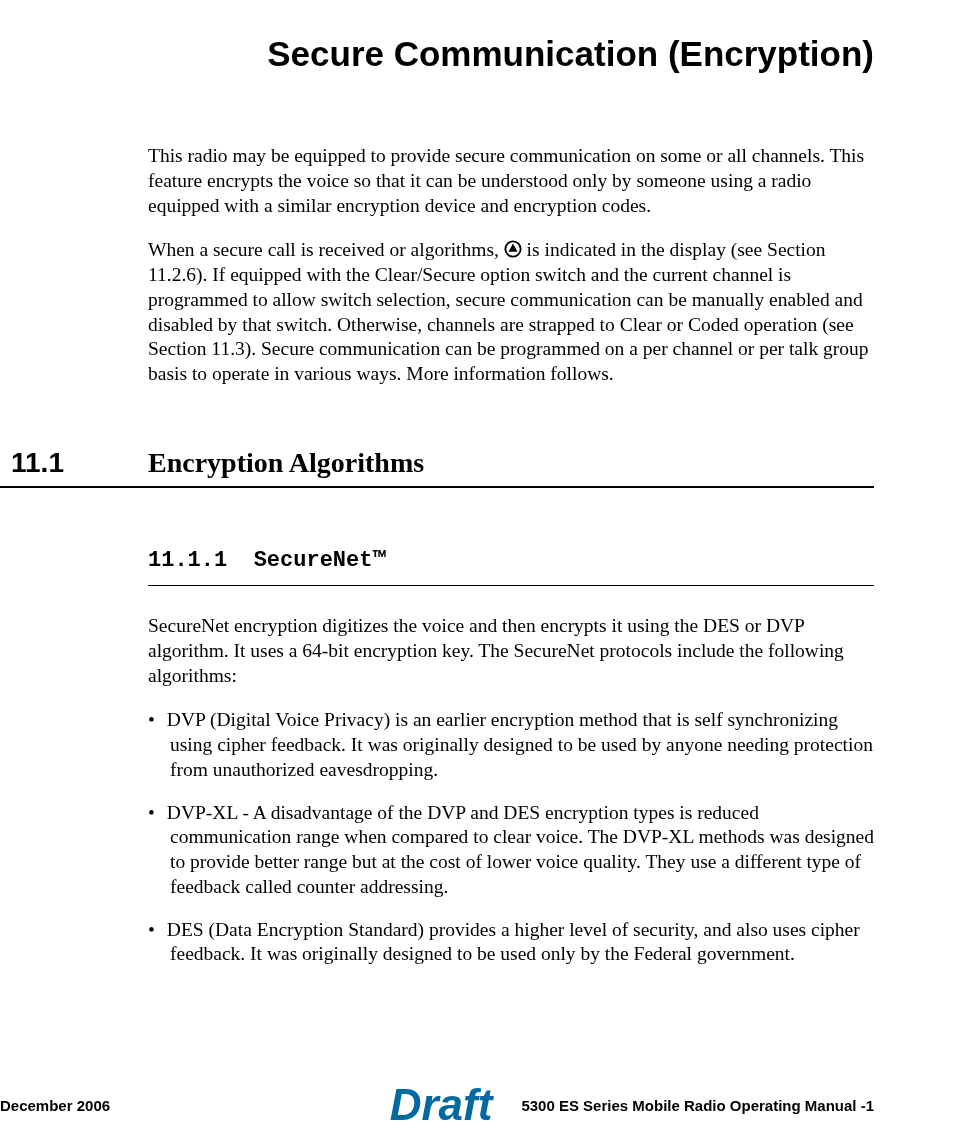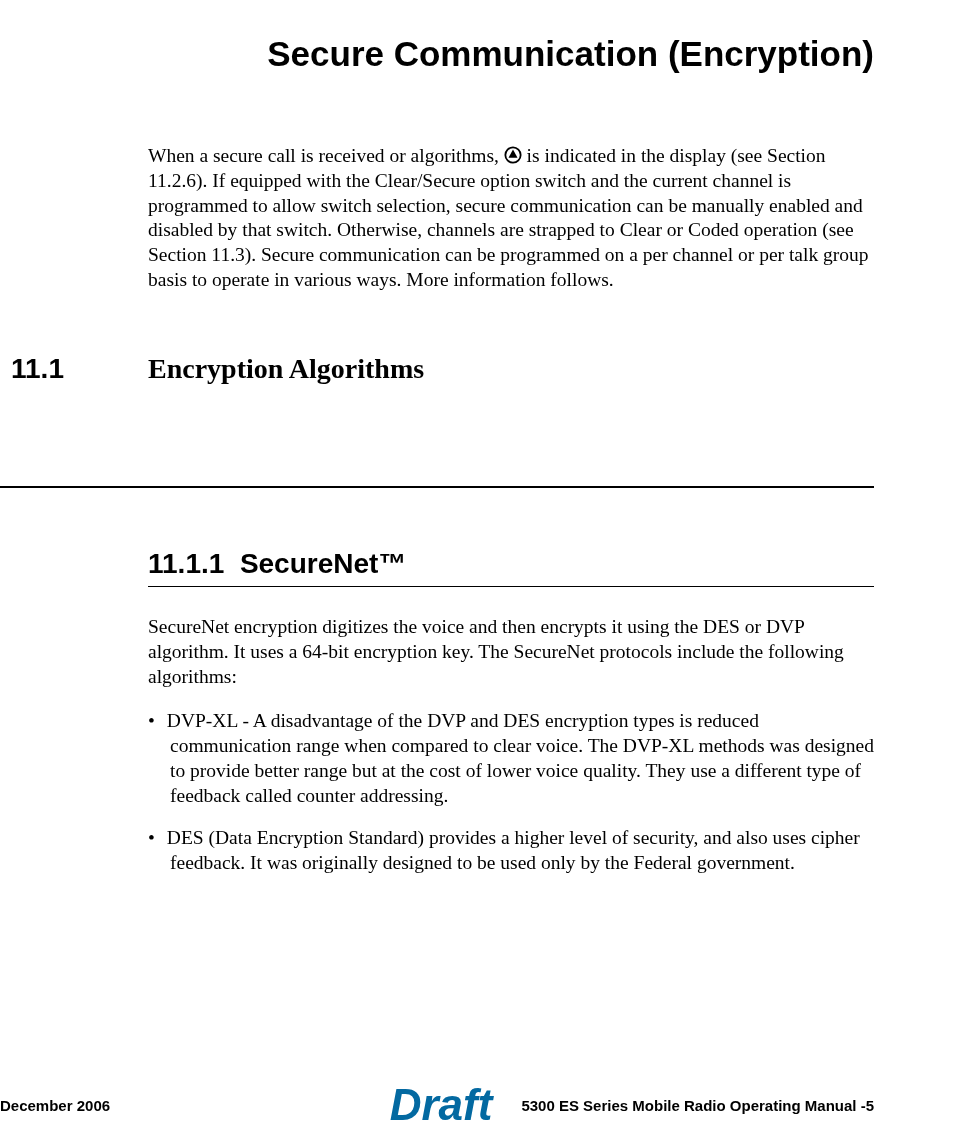--- a/index.html
+++ b/index.html
@@ -4,38 +4,39 @@
 <style>
   html,body{margin:0;padding:0;background:#fff;color:#000;font-family:"Times New Roman",Times,serif}
   .page{width:882px;height:1134px;position:relative;box-sizing:border-box}
   .content{position:absolute;left:148px;right:0;top:24px;padding-right:8px}
   .title{font-family:Arial,Helvetica,sans-serif;font-weight:700;font-size:35px;text-align:right;margin-bottom:70px;margin-top:10px}
   .para{font-size:19.5px;line-height:1.27;margin-bottom:20px}
   .sec-h1-row{display:flex;align-items:flex-start;margin-top:60px}
   .sec-num{font-family:Arial,Helvetica,sans-serif;font-weight:700;font-size:28px;width:148px;margin-left:-148px;padding-right:0;flex:0 0 148px;text-indent:11px}
   .sec-title{font-family:Liberation Serif, serif;font-weight:700;font-size:28px}
   .hr1{position:absolute;left:0;right:8px;border:none;border-top:2px solid #000}
-  .sub-h{font-family:Liberation Sans, sans-serif;font-weight:700;font-size:28px;margin-top:60px;margin-bottom:6px}
+  .sub-h{font-family:Liberation Mono, monospace;font-weight:700;font-size:22px;margin-top:60px;margin-bottom:12px}
   .hr2{border:none;border-top:1px solid #000;margin:0 0 28px 0}
   ul.bullets{list-style:none;padding:0;margin:0}
   ul.bullets li{font-size:19.5px;line-height:1.27;margin-bottom:18px;padding-left:22px;text-indent:-22px}
   ul.bullets li::before{content:"•";padding-right:12px}
   ul.bullets li span{text-indent:0;display:inline}
   .footer{position:absolute;left:0;right:8px;bottom:20px;font-family:Arial,Helvetica,sans-serif;font-weight:700;font-size:15px;display:flex;justify-content:space-between;align-items:flex-start}
   .draft{position:absolute;bottom:4px;left:50%;transform:translateX(-50%);font-family:Arial,Helvetica,sans-serif;font-weight:700;font-style:italic;font-size:44px;color:#0369a1}
   .secure-icon{display:inline-block;width:18px;height:18px;vertical-align:-2px}
   .secure-icon svg{display:block}
 </style>
 </head>
 <body>
 
 <div class="page">
   <div class="content">
     <div class="title">Secure Communication (Encryption)</div>
 
+    <div class="para">This radio may be equipped to provide secure communication on some or all channels. This feature encrypts the voice so that it can be understood only by someone using a radio equipped with a similar encryption device and encryption codes.</div>
 
     <div class="para">
       <span>When a secure call is received or algorithms, </span>
       <span class="secure-icon">
         <svg viewBox="0 0 20 20">
             <circle cx="10" cy="10" r="8.5" fill="none" stroke="#000" stroke-width="2"></circle>
             <path d="M10 4 L15 13 L5 13 Z" fill="#000"></path>
           </svg>
       </span>
       <span> is indicated in the display (see Section 11.2.6). If equipped with the Clear/Secure option switch and the current channel is programmed to allow switch selection, secure communication can be manually enabled and disabled by that switch. Otherwise, channels are strapped to Clear or Coded operation (see Section 11.3). Secure communication can be programmed on a per channel or per talk group basis to operate in various ways. More information follows.</span>
@@ -51,24 +52,25 @@
 
   <div class="content" style="top:488px">
     <div class="sub-h">
       <span>11.1.1</span>&nbsp;&nbsp;<span>SecureNet™</span>
     </div>
     <hr class="hr2">
 
     <div class="para">SecureNet encryption digitizes the voice and then encrypts it using the DES or DVP algorithm. It uses a 64-bit encryption key. The SecureNet protocols include the following algorithms:</div>
 
     <ul class="bullets">
+      <li><span>DVP (Digital Voice Privacy) is an earlier encryption method that is self synchronizing using cipher feedback. It was originally designed to be used by anyone needing protection from unauthorized eavesdropping.</span></li>
       <li><span>DVP-XL - A disadvantage of the DVP and DES encryption types is reduced communication range when compared to clear voice. The DVP-XL methods was designed to provide better range but at the cost of lower voice quality. They use a different type of feedback called counter addressing.</span></li>
       <li><span>DES (Data Encryption Standard) provides a higher level of security, and also uses cipher feedback. It was originally designed to be used only by the Federal government.</span></li>
     </ul>
   </div>
 
   <div class="draft">Draft</div>
 
   <div class="footer">
     <span>December 2006</span>
-    <span>5300 ES Series Mobile Radio Operating Manual    -5</span>
+    <span>5300 ES Series Mobile Radio Operating Manual    -1</span>
   </div>
 </div>
 
 </body></html>

